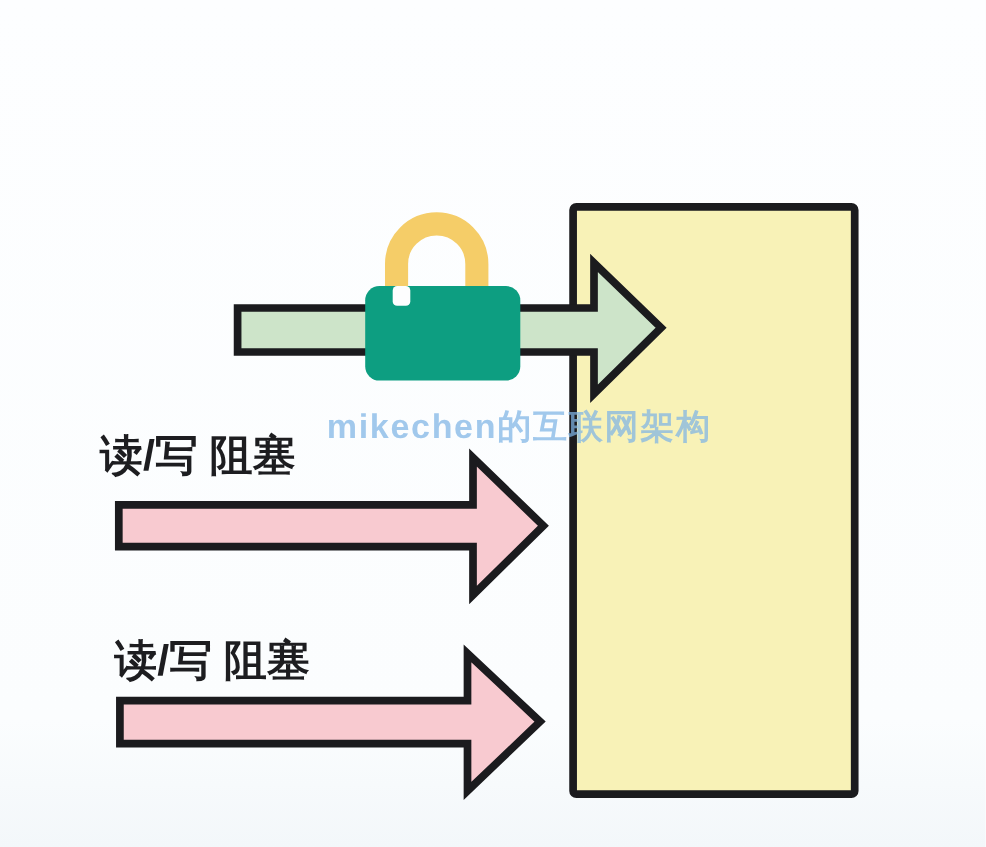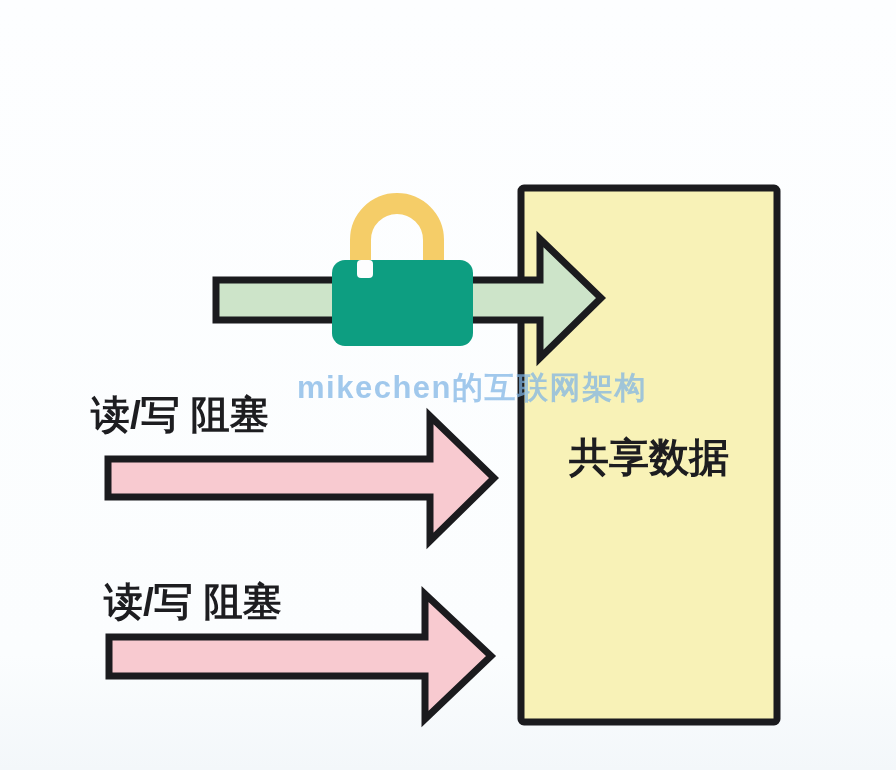--- a/index.html
+++ b/index.html
@@ -86,17 +86,16 @@
     <g>
       <path d="M 360.5 272 L 360.5 240 A 36.5 36.5 0 0 1 433.5 240 L 433.5 272" fill="none" stroke-width="21" stroke-linecap="butt" stroke="#f5cd68"></path>
       <rect x="332" y="260" width="141" height="86" rx="13" fill="#0d9e81"></rect>
       <rect x="357" y="260" width="16" height="18" rx="4" fill="#fdfdfe"></rect>
     </g>
   </svg>
 
 
   <div class="label label-b1">读/写 阻塞</div>
   <div class="label label-b2">读/写 阻塞</div>
-  <div class="box-label">共享数据</div>
 
   <div class="watermark">mikechen的互联网架构</div>
 
 </div>
 
 </body></html>

